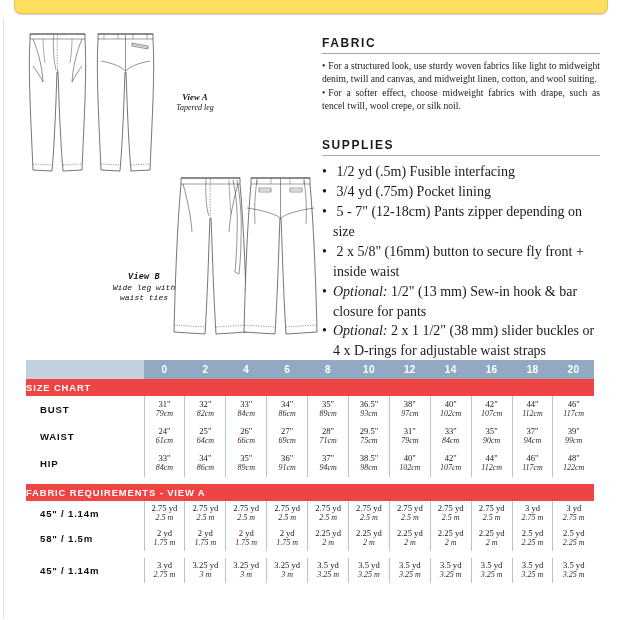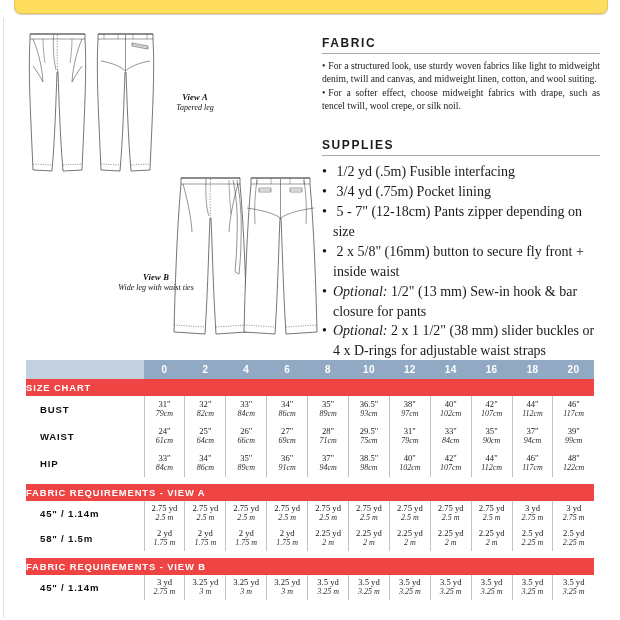--- a/index.html
+++ b/index.html
@@ -66,21 +66,21 @@
     font-size: 8.5px;
     letter-spacing: 0.2px;
     display: block;
   }
   .view-label .vl-sub {
     font-size: 8px;
     display: block;
   }
 
   #labelA { left: 152px; top: 70px; width: 70px; }
-  #labelB { left: 106px; top: 250px; width: 84px; }
+  #labelB { left: 94px; top: 250px; width: 84px; font-family: Liberation Mono, monospace; }
 
   
   #textcol {
     position: absolute;
     left: 322px;
     top: 36px;
     width: 278px;
   }
   .sec-head {
     font-family: "Liberation Sans", sans-serif;
@@ -601,23 +601,20 @@
           <td class="datacell">
               <span class="imp">2.5 yd</span>
               <span class="met">2.25 m</span>
             </td>
         </tr>
 
         <tr class="spacer-row">
             <td colspan="12"></td>
           </tr>
 
-        <tr class="band">
-          <td colspan="12">FABRIC REQUIREMENTS - VIEW B</td>
-        </tr>
 
         <tr class="fabrow">
           <td class="rowlabel">45" / 1.14m</td>
           <td class="datacell">
               <span class="imp">3 yd</span>
               <span class="met">2.75 m</span>
             </td>
           <td class="datacell">
               <span class="imp">3.25 yd</span>
               <span class="met">3 m</span>

